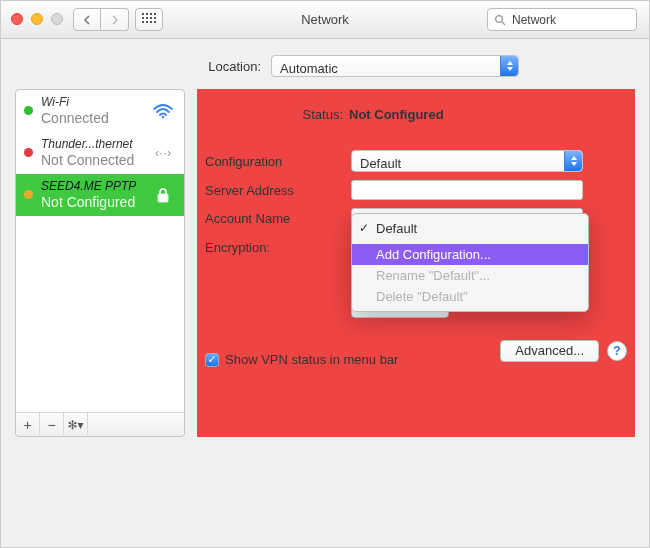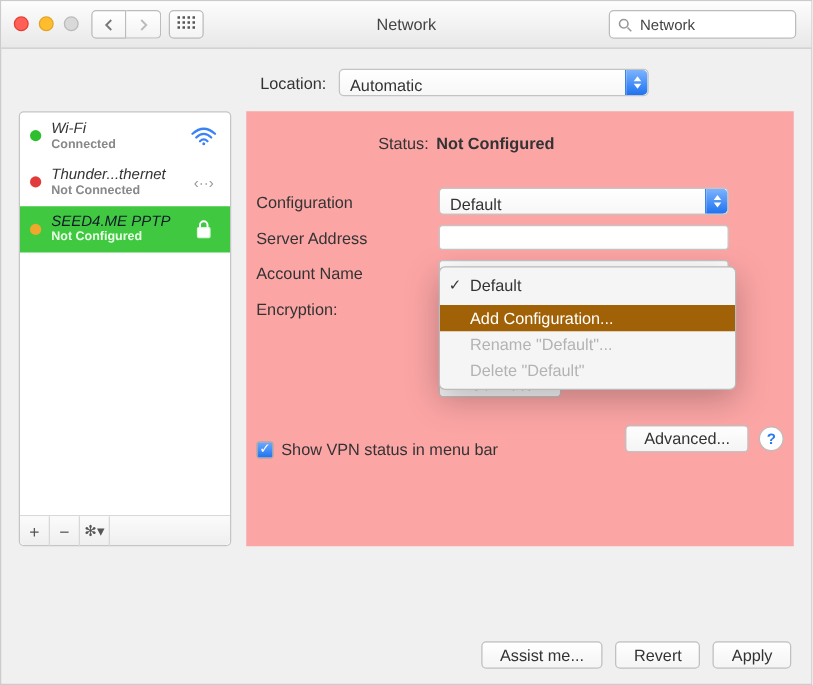--- a/index.html
+++ b/index.html
@@ -60,30 +60,30 @@
   .content { display:flex; padding:0 14px; gap:12px; }
   .sidebar { width:170px; height:348px; background:#fff; border:1px solid #c5c5c5; border-radius:4px; display:flex; flex-direction:column; }
   .svclist { flex:1; overflow:hidden; }
   .svc { display:flex; align-items:center; padding:6px 8px; gap:8px; position:relative; }
   .svc .dot { width:9px; height:9px; border-radius:50%; flex-shrink:0; }
   .svc .dot.green { background:#2dbf2d; }
   .svc .dot.red { background:#e23b3b; }
   .svc .dot.orange { background:#f0a82c; }
   .svc .meta { flex:1; overflow:hidden; line-height:1.15; }
   .svc .name { font-size:12px; color:#333; white-space:nowrap; overflow:hidden; text-overflow:ellipsis;font-style:italic; }
-  .svc .status { font-size:10px; color:#888;font-weight:bold; }
+  .svc .status { font-size:14px; color:#888; }
   .svc .icon { width:26px; height:18px; display:flex; align-items:center; justify-content:center; }
   .svc.selected { background:#40c940; }
   .svc.selected .name { color:#0f172a; font-weight:500; }
   .svc.selected .status { color:#e8ffe8; }
   .sidebar-footer { height:24px; border-top:1px solid #d8d8d8; display:flex; align-items:center; background:linear-gradient(#fbfbfb,#efefef); border-radius:0 0 4px 4px; }
   .sfbtn { width:24px; height:24px; display:flex; align-items:center; justify-content:center; border-right:1px solid #d8d8d8; font-size:14px; color:#555; }
   .sfbtn.gear { font-size:12px; }
 
-  .details { flex:1; background:#fca5a5; position:relative; padding:4px 8px 0; }
+  .details { flex:1; background:#ef4444; position:relative; padding:4px 8px 0; }
   .statusrow { display:flex; align-items:center; gap:6px; padding:14px 0 28px; }
   .statusrow .lbl { width:138px; text-align:right; font-size:13px; }
   .statusrow .val { font-weight:600; font-size:13px; }
   .formrow { display:flex; align-items:center; gap:8px; margin-bottom:8px; }
   .formrow .flbl { width:138px; text-align:left; font-size:13px; }
   .textfield { height:20px; background:#fff; border:1px solid #c5c5c5; border-radius:3px; flex:1; max-width:232px; }
   .macbtn {
     height:22px; padding:0 14px; background:linear-gradient(#fff,#f4f4f4);
     border:1px solid #c0c0c0; border-radius:4px; font-size:13px; color:#333;
     display:inline-flex; align-items:center; justify-content:center;
@@ -97,21 +97,21 @@
 
   
   .popup {
     position:absolute; left:350px; top:212px; width:238px;
     background:#f5f5f5; border:1px solid #bbb; border-radius:5px;
     box-shadow:0 8px 26px rgba(0,0,0,.25); padding:4px 0; z-index:50;
     font-size:13px;
   }
   .popup .pitem { padding:3px 18px 3px 24px; position:relative; color:#333; }
   .popup .pitem.check::before { content:"✓"; position:absolute; left:7px; top:3px; font-size:12px; }
-  .popup .pitem.sel { background:#a16207; color:#fff; }
+  .popup .pitem.sel { background:#8b5cf6; color:#fff; }
   .popup .pitem.disabled { color:#b3b3b3; }
   .popup .psep { height:5px; }
 
   
   svg { display:block; }
 </style>
 </head>
 <body>
 
 <div class="window">
@@ -292,25 +292,20 @@
         <div style="display:flex; align-items:center; gap:8px">
           <div class="macbtn">Advanced...</div>
           <div class="helpcircle">
               <span>?</span>
             </div>
         </div>
       </div>
     </div>
   </div>
 
-  <div class="bottomrow">
-    <div class="macbtn">Assist me...</div>
-    <div class="macbtn">Revert</div>
-    <div class="macbtn">Apply</div>
-  </div>
 
   <div class="popup">
     <div class="pitem check">Default</div>
     <div class="psep"></div>
     <div class="pitem sel">Add Configuration...</div>
     <div class="pitem disabled">Rename "Default"...</div>
     <div class="pitem disabled">Delete "Default"</div>
   </div>
 
 </div>

